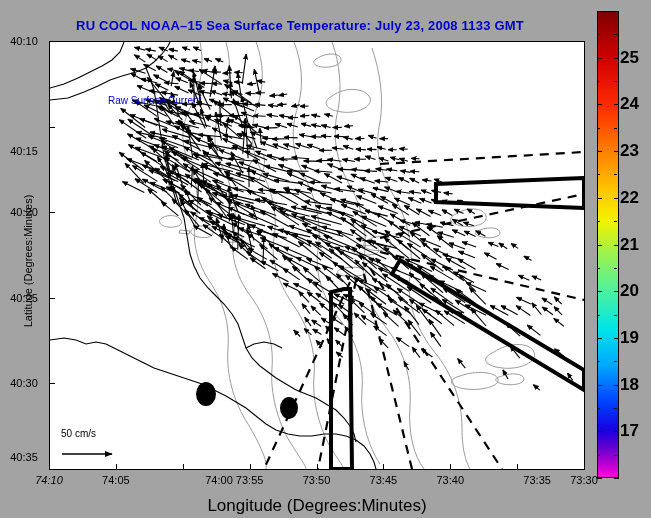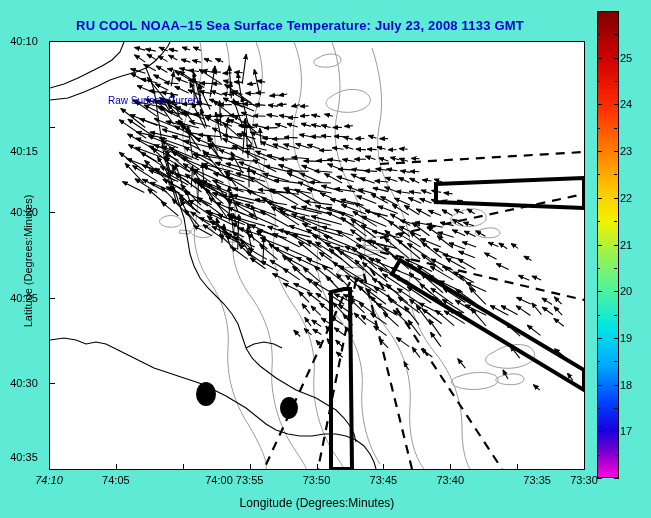--- a/index.html
+++ b/index.html
@@ -1,18 +1,18 @@
 <!DOCTYPE html>
 <html><head>
 <meta charset="utf-8">
 <style>
   html,body{margin:0;padding:0;background:#ffffff;}
   body{width:651px;height:518px;overflow:hidden;
        font-family:"Liberation Sans",sans-serif;}
-  #root{position:relative;width:651px;height:518px;background:#5eead4;}
+  #root{position:relative;width:651px;height:518px;background:#a3a3a3;}
 
   .title{position:absolute;left:0;top:18px;width:600px;text-align:center;
          color:#0000cc;font-weight:bold;font-size:13px;letter-spacing:.2px;
          white-space:nowrap;}
 
   
   #plot{position:absolute;left:49px;top:41px;width:536px;height:429px;
         border:1px solid #000;box-sizing:border-box;background:#fff;
         overflow:hidden;}
   #svgmap{position:absolute;left:0;top:0;}
@@ -26,31 +26,31 @@
   .scalebox{position:absolute;left:56px;top:428px;width:120px;height:36px;}
   .scalelbl{position:absolute;left:5px;top:0px;font-size:10px;color:#000;
             white-space:nowrap;}
 
   
   .xtick{position:absolute;font-size:11px;color:#000;
          transform:translateX(-50%);white-space:nowrap;}
   .ytick{position:absolute;font-size:11px;color:#000;
          transform:translateY(-50%);text-align:center;white-space:nowrap;}
   .xlabel{position:absolute;left:49px;width:536px;top:496px;text-align:center;
-          font-size:12px;color:#000;}
+          font-size:17px;color:#000;}
   .ylabel{position:absolute;left:-62px;top:255px;width:180px;text-align:center;
           font-size:11px;color:#000;
           transform:rotate(-90deg);transform-origin:center center;}
 
   
   #cbar{position:absolute;left:597px;top:11px;width:22px;height:467px;
         border:1px solid #000;box-sizing:border-box;}
   #cbarfill{position:absolute;inset:0;}
-  .cbtick{position:absolute;left:620px;font-size:11px;color:#000;
-          font-weight:normal;transform:translateY(-50%);}
+  .cbtick{position:absolute;left:620px;font-size:17px;color:#000;
+          font-weight:bold;transform:translateY(-50%);}
   .cbminor{position:absolute;left:597px;width:5px;height:1px;background:#000;}
   .cbminor.r{left:614px;}
   .cblabel{position:absolute;left:575px;top:245px;width:160px;text-align:center;
            font-size:11px;color:#000;font-weight:bold;
            transform:rotate(-90deg);transform-origin:center center;}
 </style>
 </head>
 <body>
 
 <div id="root">
@@ -812,20 +812,31 @@
             <line x1="147.7" y1="170.0" x2="128.8" y2="151.9"></line>
             <line x1="133.3" y1="69.8" x2="115.7" y2="57.1"></line>
             <line x1="129.4" y1="74.7" x2="121.4" y2="50.5"></line>
           </g>
       </g>
     </svg>
 
     <div class="annot l1">Raw Surface Current</div>
   </div>
 
+  <div class="scalebox">
+    <div class="scalelbl">50 cm/s</div>
+    <svg width="120" height="36" style="position:absolute;left:0;top:14px;">
+      <defs>
+        <marker id="ah2" viewBox="0 0 10 10" refX="9" refY="5" markerWidth="6" markerHeight="6" orient="auto-start-reverse">
+          <path d="M0 1 L10 5 L0 9 Z" fill="#000"></path>
+        </marker>
+      </defs>
+      <line x1="6" y1="12" x2="56" y2="12" stroke="#000" stroke-width="1.3" marker-end="url(#ah2)"></line>
+    </svg>
+  </div>
 
   <div id="xticks">
       <div class="xtick" style="left: 49px; top: 474px; font-style: italic;">74:10</div>
       <div style="position: absolute; width: 1px; height: 5px; background: rgb(0, 0, 0); left: 49px; top: 464px;"></div>
       <div class="xtick" style="left: 115.875px; top: 474px;">74:05</div>
       <div style="position: absolute; width: 1px; height: 5px; background: rgb(0, 0, 0); left: 116px; top: 464px;"></div>
       <div class="xtick" style="left: 179px; top: 474px; margin-left: 40px;">74:00</div>
       <div style="position: absolute; width: 1px; height: 5px; background: rgb(0, 0, 0); left: 183px; top: 464px;"></div>
       <div class="xtick" style="left: 249.625px; top: 474px;">73:55</div>
       <div style="position: absolute; width: 1px; height: 5px; background: rgb(0, 0, 0); left: 250px; top: 464px;"></div>

